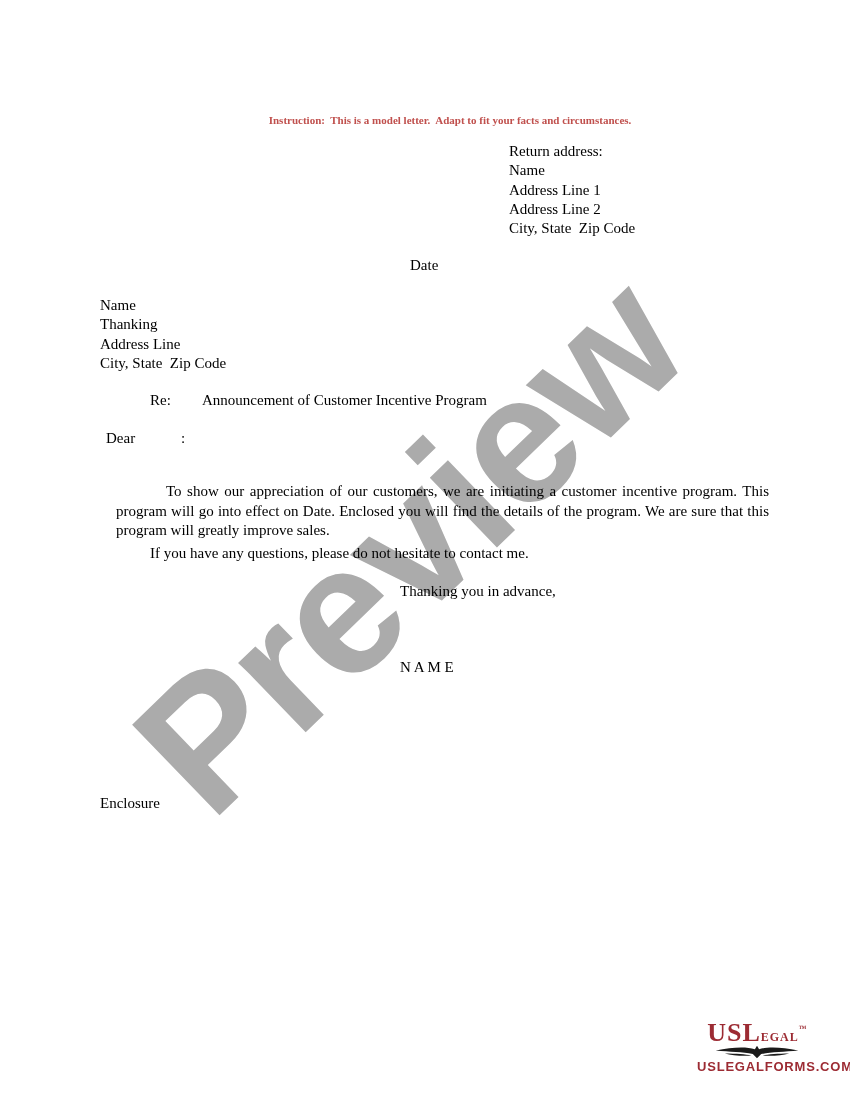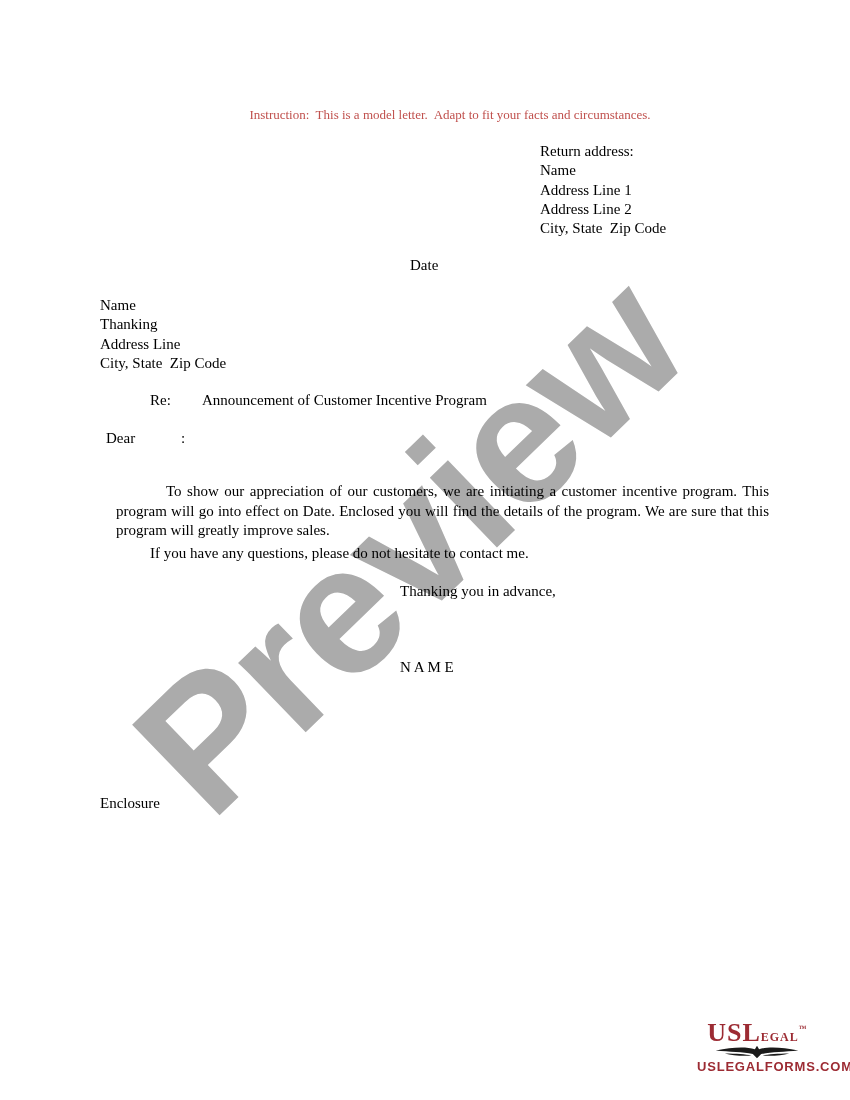--- a/index.html
+++ b/index.html
@@ -21,29 +21,29 @@
     font-weight:bold;
     font-size:183px;
     letter-spacing:-3px;
     color:var(--watermark,#ababab);
     white-space:nowrap;
     z-index:0;
     user-select:none;
   }
   .content{position:relative;z-index:1;}
   .instruction{
-    left:100px;top:107px;width:700px;
+    left:100px;top:114px;width:700px;
     text-align:center;
-    font-size:13px;
-    font-weight:normal;
+    font-size:11px;
+    font-weight:bold;
     color:var(--instruction-text,#c0504d);
     white-space:pre;
   }
   .addr-block div{line-height:19.3px;white-space:pre;}
-  .return-address{left:509px;top:142px;margin-left:31px;}
+  .return-address{left:509px;top:142px;}
   .date-line{left:410px;top:257px;}
   .recipient{left:100px;top:296px;}
   .subject-line{left:150px;top:392px;}
   .re-label{display:inline-block;width:52px;}
   .salutation{left:106px;top:430px;}
   .dear-label{display:inline-block;width:75px;}
   .para1{
     left:100px;top:466px;width:653px;
     margin:16px;
     text-align:justify;

